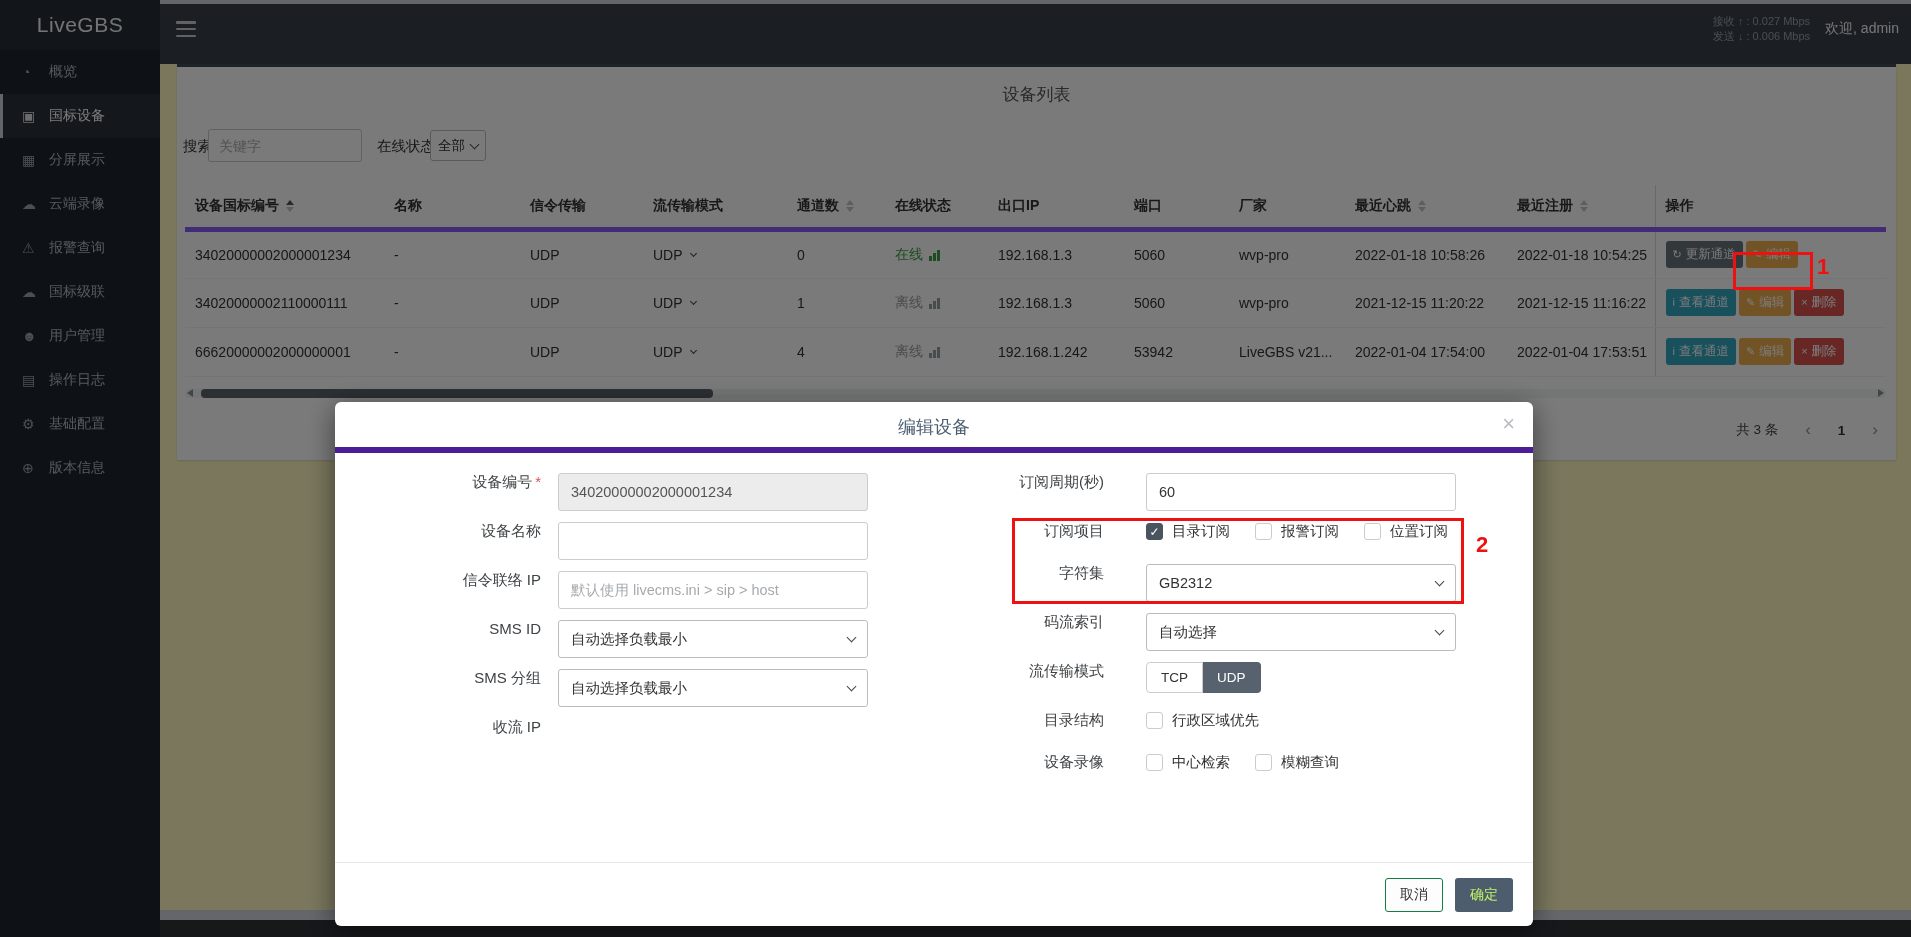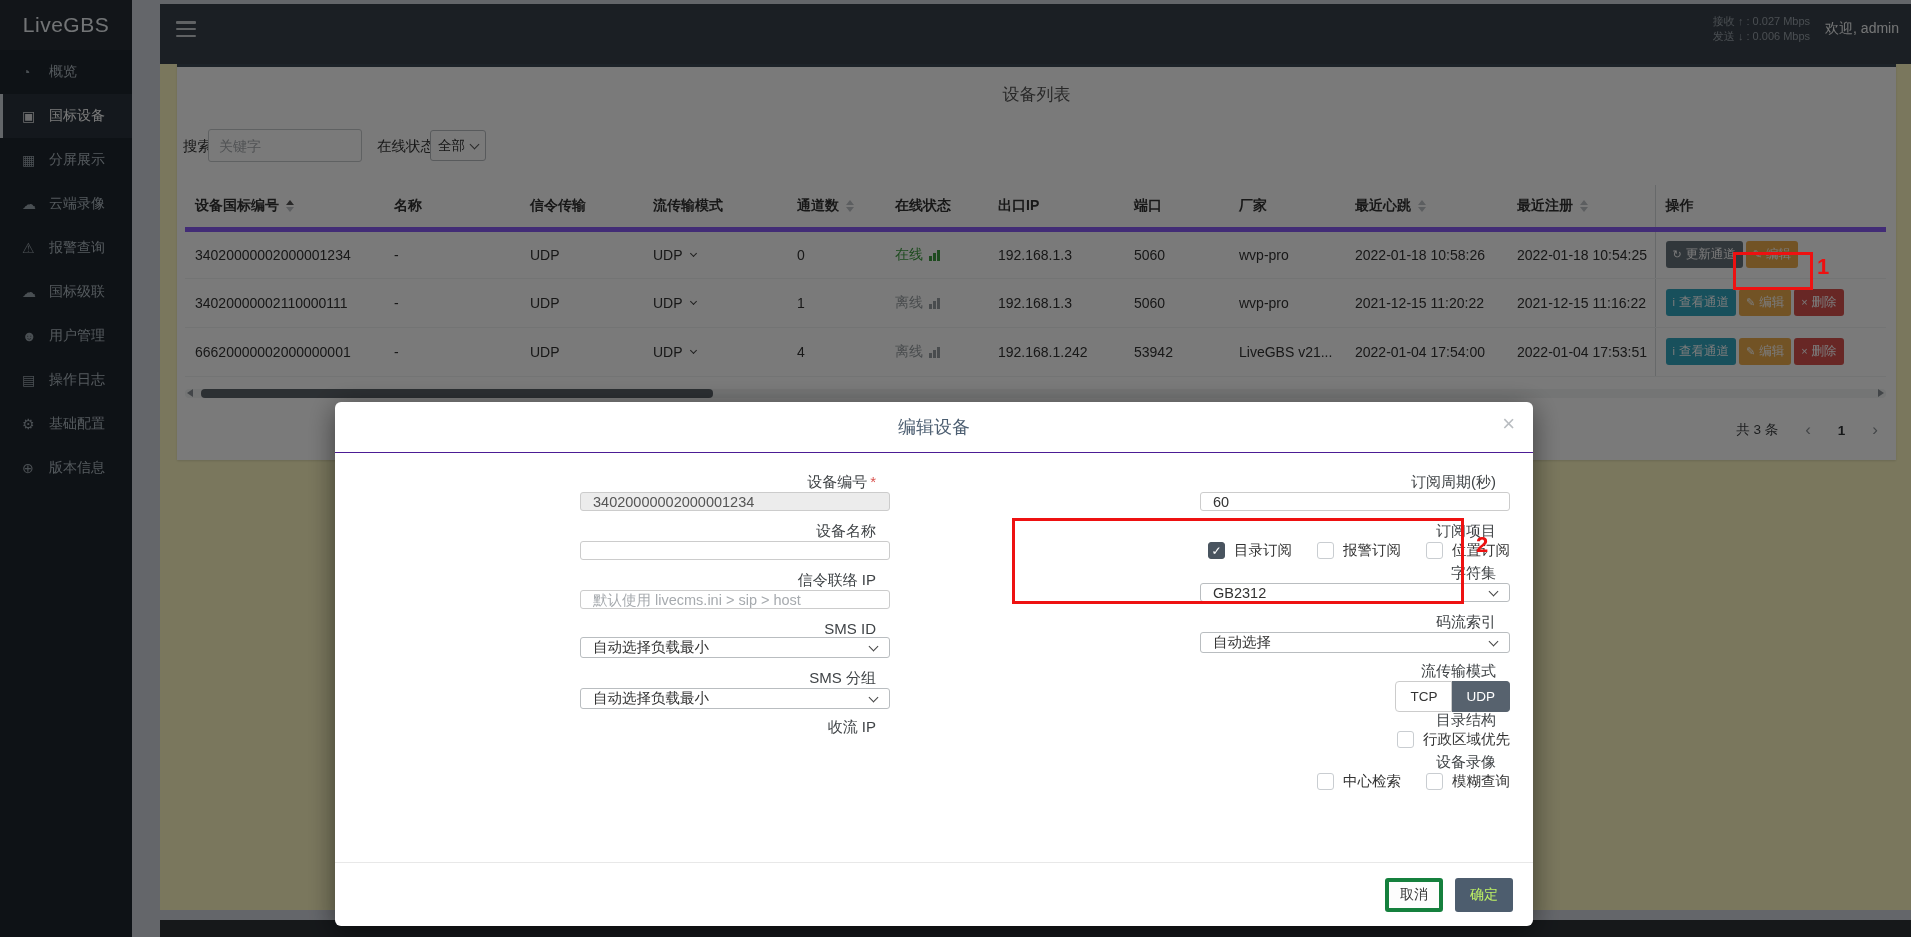--- a/index.html
+++ b/index.html
@@ -1,20 +1,20 @@
 <!DOCTYPE html>
 <html><head>
 <meta charset="utf-8">
 <style>
   * { margin:0; padding:0; box-sizing:border-box; }
   html,body { width:1911px; height:937px; }
   body { position:relative; font-family:"Liberation Sans",sans-serif; background:#d2d6de; overflow:hidden; }
 
   
-  .sidebar { position:absolute; left:0; top:0; width:132px; height:937px; background:#1f262e; z-index:10; }
+  .sidebar { position:absolute; left:0; top:0; width:160px; height:937px; background:#1f262e; z-index:10; }
   .logo { height:50px; background:#262d35; color:#eef2f6; font-size:21px; display:flex; align-items:center; justify-content:center; letter-spacing:.5px; cursor:pointer; }
   .side-item { height:44px; display:flex; align-items:center; padding-left:19px; color:#b0bcc4; font-size:14px; cursor:pointer; border-left:3px solid transparent; }
   .side-item.active { background:#2a333d; color:#fff; border-left-color:#cfd6dc; }
   .sicon { width:27px; font-size:14px; opacity:.85; }
 
   
   .navbar { position:absolute; left:160px; top:4px; right:0; height:60px; background:#3a424b; z-index:10; }
   .hamburger { position:absolute; left:16px; top:17px; width:20px; height:16px; display:flex; flex-direction:column; justify-content:space-between; cursor:pointer; }
   .hamburger i { display:block; height:2.5px; background:#c8cdd2; border-radius:1px; }
   .nav-right { position:absolute; right:12px; top:0; height:50px; display:flex; align-items:center; gap:15px; }
@@ -72,28 +72,28 @@
   .pg-arrow { color:#8d9297; font-size:17px; cursor:pointer; }
   .pg-page { font-weight:bold; color:#2f3235; cursor:pointer; }
 
   .page-footer { position:absolute; left:160px; bottom:0; right:0; height:17px; background:#2e3338; z-index:10; }
 
   
   .backdrop { position:fixed; inset:0; background:rgba(0,0,0,0.52); z-index:50; }
 
   
   .modal { position:fixed; left:335px; top:402px; width:1198px; height:524px; background:#fff; border-radius:6px; box-shadow:0 6px 28px rgba(0,0,0,.5); z-index:100; }
-  .m-header { height:51px; border-bottom:1px solid #4c1d95; position:relative; }
+  .m-header { height:51px; border-bottom:6px solid #4c1d95; position:relative; }
   .m-title { text-align:center; line-height:50px; font-size:18px; color:#4b5d70; }
   .m-close { position:absolute; right:18px; top:11px; font-size:22px; color:#b9bdc1; cursor:pointer; line-height:1; }
   .m-body { position:absolute; top:52px; left:0; right:0; bottom:64px; }
   .m-col { position:absolute; top:19px; }
   .m-col.left { left:25px; width:530px; }
   .m-col.right { left:565px; width:610px; }
-  .m-row { display:flex; align-items:flex-end; height:38px; margin-bottom:11px;flex-direction:column; }
+  .m-row { display:flex; align-items:flex-start; height:38px; margin-bottom:11px; }
   .m-row.tight { margin-bottom:4px; }
   .m-label { flex:none; text-align:right; font-size:15px; color:#3f4346; white-space:nowrap; }
   .m-col.left .m-label { width:195px; padding-right:14px; }
   .m-col.right .m-label { width:218px; padding-right:14px; }
   .m-col.left .m-ctrl { margin-left:3px; }
   .m-col.right .m-ctrl { margin-left:28px; }
   .req { color:#d9534f; margin-left:3px; }
   .m-input { width:310px; height:38px; border:1px solid #ccc; border-radius:3px; padding:0 12px; font-size:14.5px; color:#333; font-family:inherit; }
   .m-input::placeholder { color:#a6aaae; }
   .m-input[readonly] { background:#ececec; color:#555; }
@@ -102,21 +102,21 @@
   .cb-group { display:flex; align-items:center; gap:25px; }
   .cb-item { display:flex; align-items:center; gap:9px; font-size:14.5px; color:#333; cursor:pointer; }
   .cb { width:17px; height:17px; border:1px solid #c9cdd1; border-radius:3px; background:#fff; display:flex; align-items:center; justify-content:center; font-size:12px; color:#fff; flex:none; }
   .cb.checked { background:#49545f; border-color:#49545f; }
   .toggle { display:flex; }
   .tbtn { height:31px; padding:0 14px; font-size:13.5px; border:1px solid #ccc; background:#fff; color:#333; cursor:pointer; font-family:inherit; }
   .tbtn:first-child { border-radius:4px 0 0 4px; }
   .tbtn:last-child { border-radius:0 4px 4px 0; border-left:none; }
   .tbtn.active { background:#57626e; border-color:#57626e; color:#fff; }
   .m-footer { position:absolute; bottom:0; left:0; right:0; height:64px; border-top:1px solid #e8e8e8; display:flex; align-items:center; justify-content:flex-end; gap:12px; padding-right:20px; }
-  .btn-cancel { width:58px; height:34px; border:4px solid #15803d; background:#fdfdfd; border-radius:3px; font-size:14px; color:#333; cursor:pointer; font-family:inherit; }
+  .btn-cancel { width:58px; height:34px; border:1px solid #15803d; background:#fdfdfd; border-radius:3px; font-size:14px; color:#333; cursor:pointer; font-family:inherit; }
   .btn-ok { width:58px; height:34px; border:none; background:#4d5d6e; border-radius:3px; font-size:14px; color:#bef264; cursor:pointer; font-family:inherit; }
 
   
   .anno-box { position:fixed; border:3px solid #ee1111; z-index:200; pointer-events:none; }
   #anno-box-1 { left:1733px; top:252px; width:80px; height:38px; }
   #anno-box-2 { left:1012px; top:518px; width:452px; height:86px; }
   .anno-digit { position:fixed; color:#ee1111; font-size:22px; font-weight:bold; z-index:200; pointer-events:none; }
   #anno-digit-1 { left:1817px; top:254px; }
   #anno-digit-2 { left:1476px; top:532px; }
 </style>

